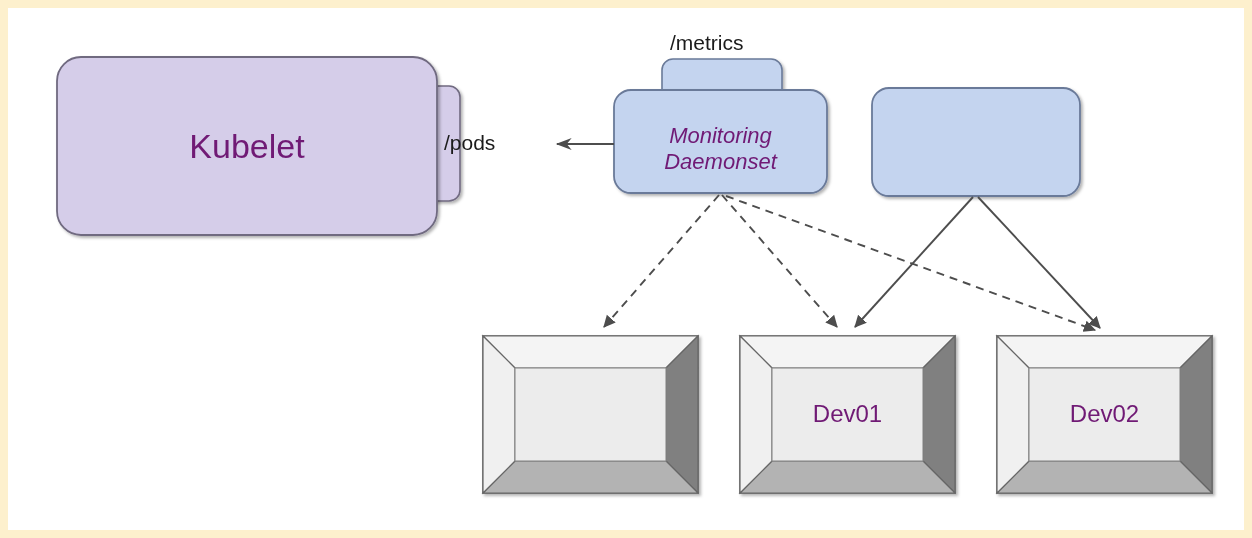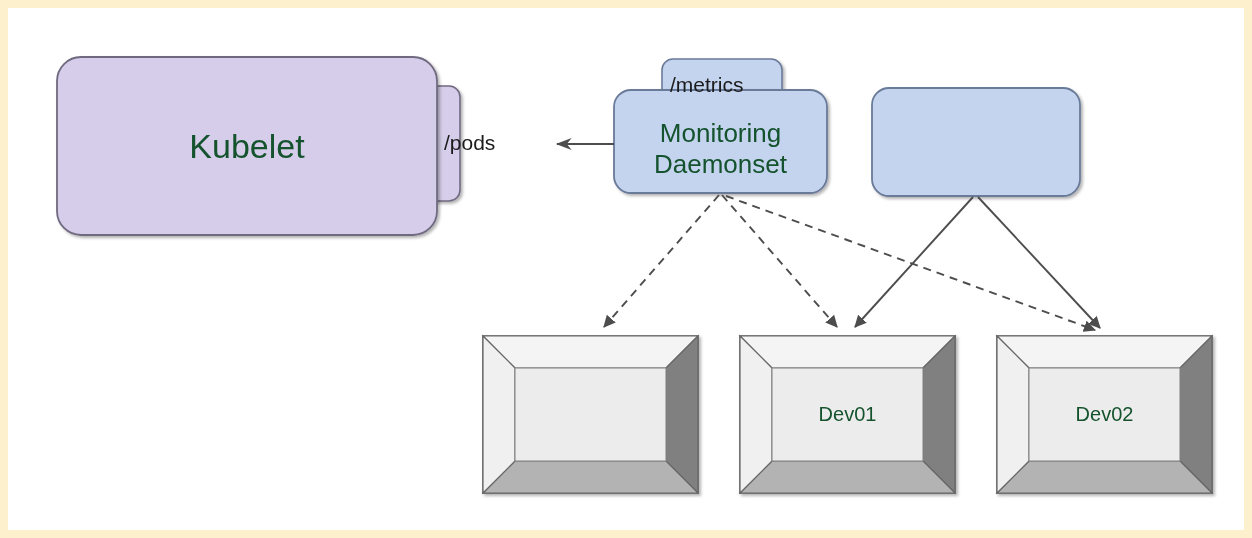--- a/index.html
+++ b/index.html
@@ -31,21 +31,21 @@
     top: 0;
     width: 1252px;
     height: 538px;
   }
   .node-label {
     position: absolute;
     display: flex;
     align-items: center;
     justify-content: center;
     text-align: center;
-    color: #14532d;
+    color: #701a75;
     line-height: 1.18;
     pointer-events: none;
     white-space: pre-line;
   }
   .edge-label {
     position: absolute;
     color: #1b1b1b;
     white-space: nowrap;
   }
 </style>
@@ -126,25 +126,25 @@
     <g>
       <path d="M 973 197 L 855 327" fill="none" stroke="#4d4d4d" stroke-width="1.9" marker-end="url(#arrow-filled)"></path>
     </g>
     <g>
       <path d="M 978 197 L 1100 328" fill="none" stroke="#4d4d4d" stroke-width="1.9" marker-end="url(#arrow-filled)"></path>
     </g>
   </svg>
 
   <div class="node-label" style="left:57px; top:57px; width:380px; height:178px; font-size:34px;">Kubelet</div>
 
-  <div class="node-label" style="left:614px; top:90px; width:213px; height:117px; font-size:26px;">Monitoring
+  <div class="node-label" style="left:614px; top:90px; width:213px; height:117px; font-size:22px;font-style:italic;">Monitoring
 Daemonset</div>
 
 
 
-  <div class="node-label" style="left:772px; top:368px; width:151px; height:93px; font-size:20px;">Dev01</div>
+  <div class="node-label" style="left:772px; top:368px; width:151px; height:93px; font-size:24px;">Dev01</div>
 
-  <div class="node-label" style="left:1029px; top:368px; width:151px; height:93px; font-size:20px;">Dev02</div>
+  <div class="node-label" style="left:1029px; top:368px; width:151px; height:93px; font-size:24px;">Dev02</div>
 
   <div class="edge-label" style="left:444px; top:131px; font-size:21px;">/pods</div>
 
-  <div class="edge-label" style="left:670px; top:31px; font-size:21px;margin-top:42px;">/metrics</div>
+  <div class="edge-label" style="left:670px; top:31px; font-size:21px;">/metrics</div>
 </div>
 
 </body></html>

